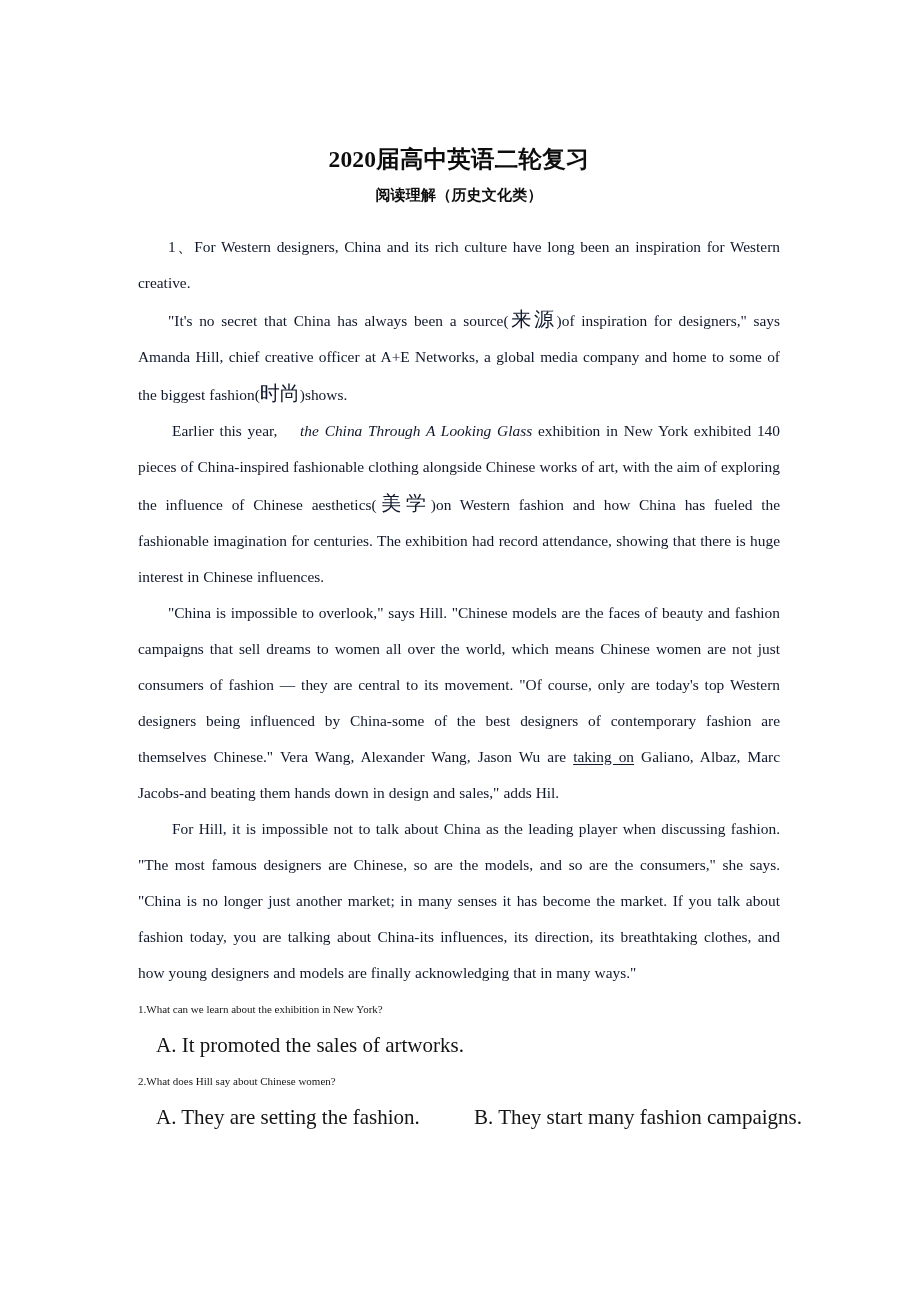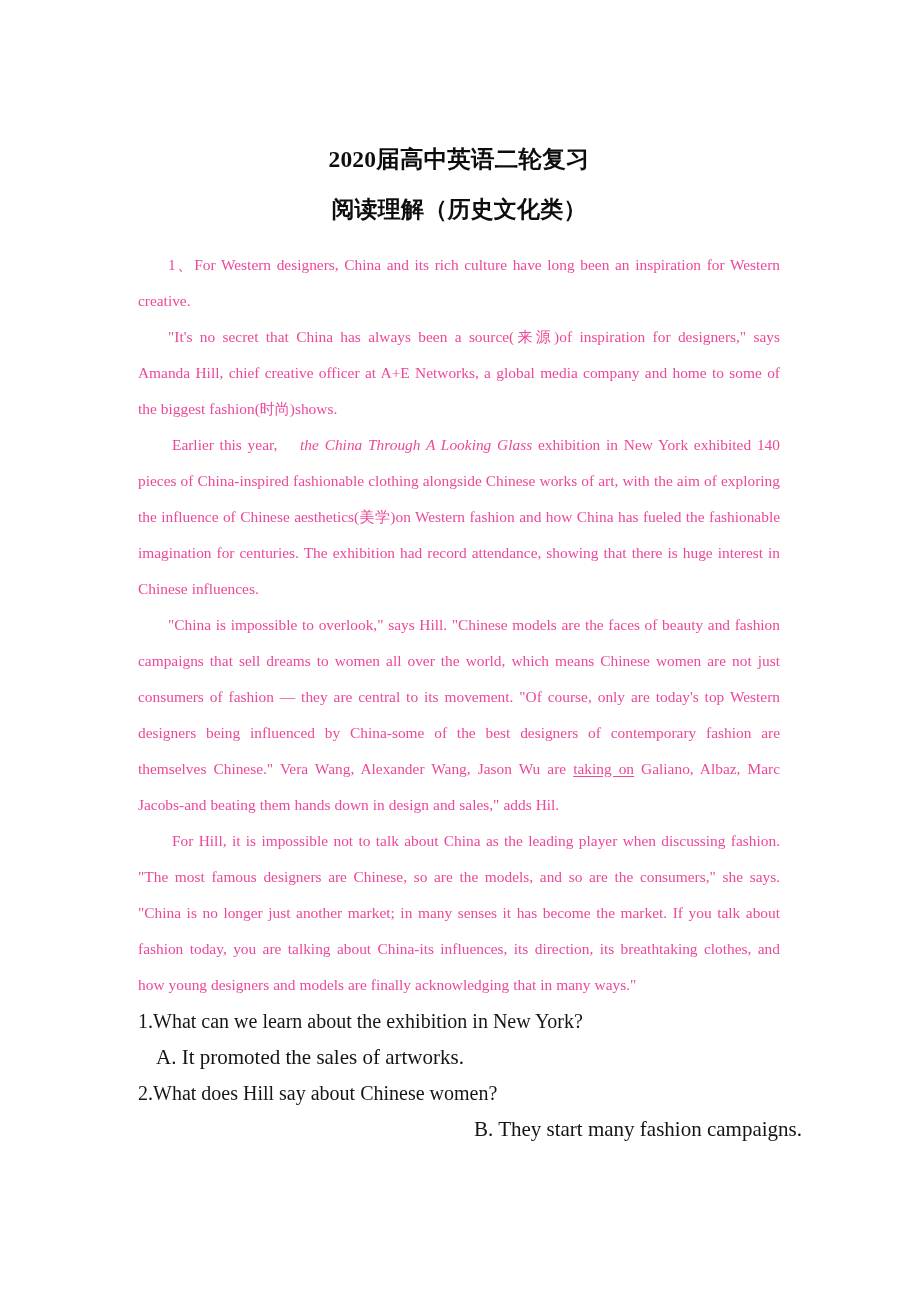--- a/index.html
+++ b/index.html
@@ -39,32 +39,32 @@
     font-weight: bold;
     font-size: 23.5px;
     letter-spacing: 0.2px;
     line-height: 1.0;
     color: #0d0d0d;
   }
   .title-main {
     margin-top: 148px;
   }
   .title-sub {
-    margin-top: 26px;
-    font-size: 23px;
+    margin-top: 16px;
+    font-size: 15px;
   }
 
   
   .para {
     font-size: 15.4px;
     line-height: 36px;
     text-align: justify;
     text-justify: inter-word;
     margin: 0;
-    color: #ec4899;
+    color: #0f172a;
     word-spacing: 0.2px;
   }
   .para.first {
     margin-top: 26px;
   }
   .indent {
     text-indent: 30px;
   }
   .indent-wide {
     text-indent: 34px;
@@ -73,27 +73,27 @@
     font-style: italic;
     margin-left: 17px;
   }
   u.underlined {
     text-decoration: underline;
     text-underline-offset: 2px;
     margin-top: 48px;
   }
   .cjk {
     font-family: "DejaVu Sans", "Liberation Sans", sans-serif;
-    font-size: 15px;
+    font-size: 20px;
     margin-top: 28px;
   }
 
   
   .question {
-    font-size: 20px;
+    font-size: 11px;
     line-height: 36px;
     margin: 0;
     color: #161616;
   }
   .options-row {
     font-size: 21px;
     line-height: 36px;
     margin: 0;
     position: relative;
     height: 36px;
@@ -133,17 +133,18 @@
     <p class="question">1.What can we learn about the exhibition in New York?</p>
 
     <div class="options-row">
       <span class="opt opt-a">A. It promoted the sales of artworks.</span>
     </div>
 
 
     <p class="question">2.What does Hill say about Chinese women?</p>
 
     <div class="options-row">
+      <span class="opt opt-a2">A. They are setting the fashion.</span>
       <span class="opt opt-b2">B. They start many fashion campaigns.</span>
     </div>
 
   </div>
 </div>
 
 </body></html>

